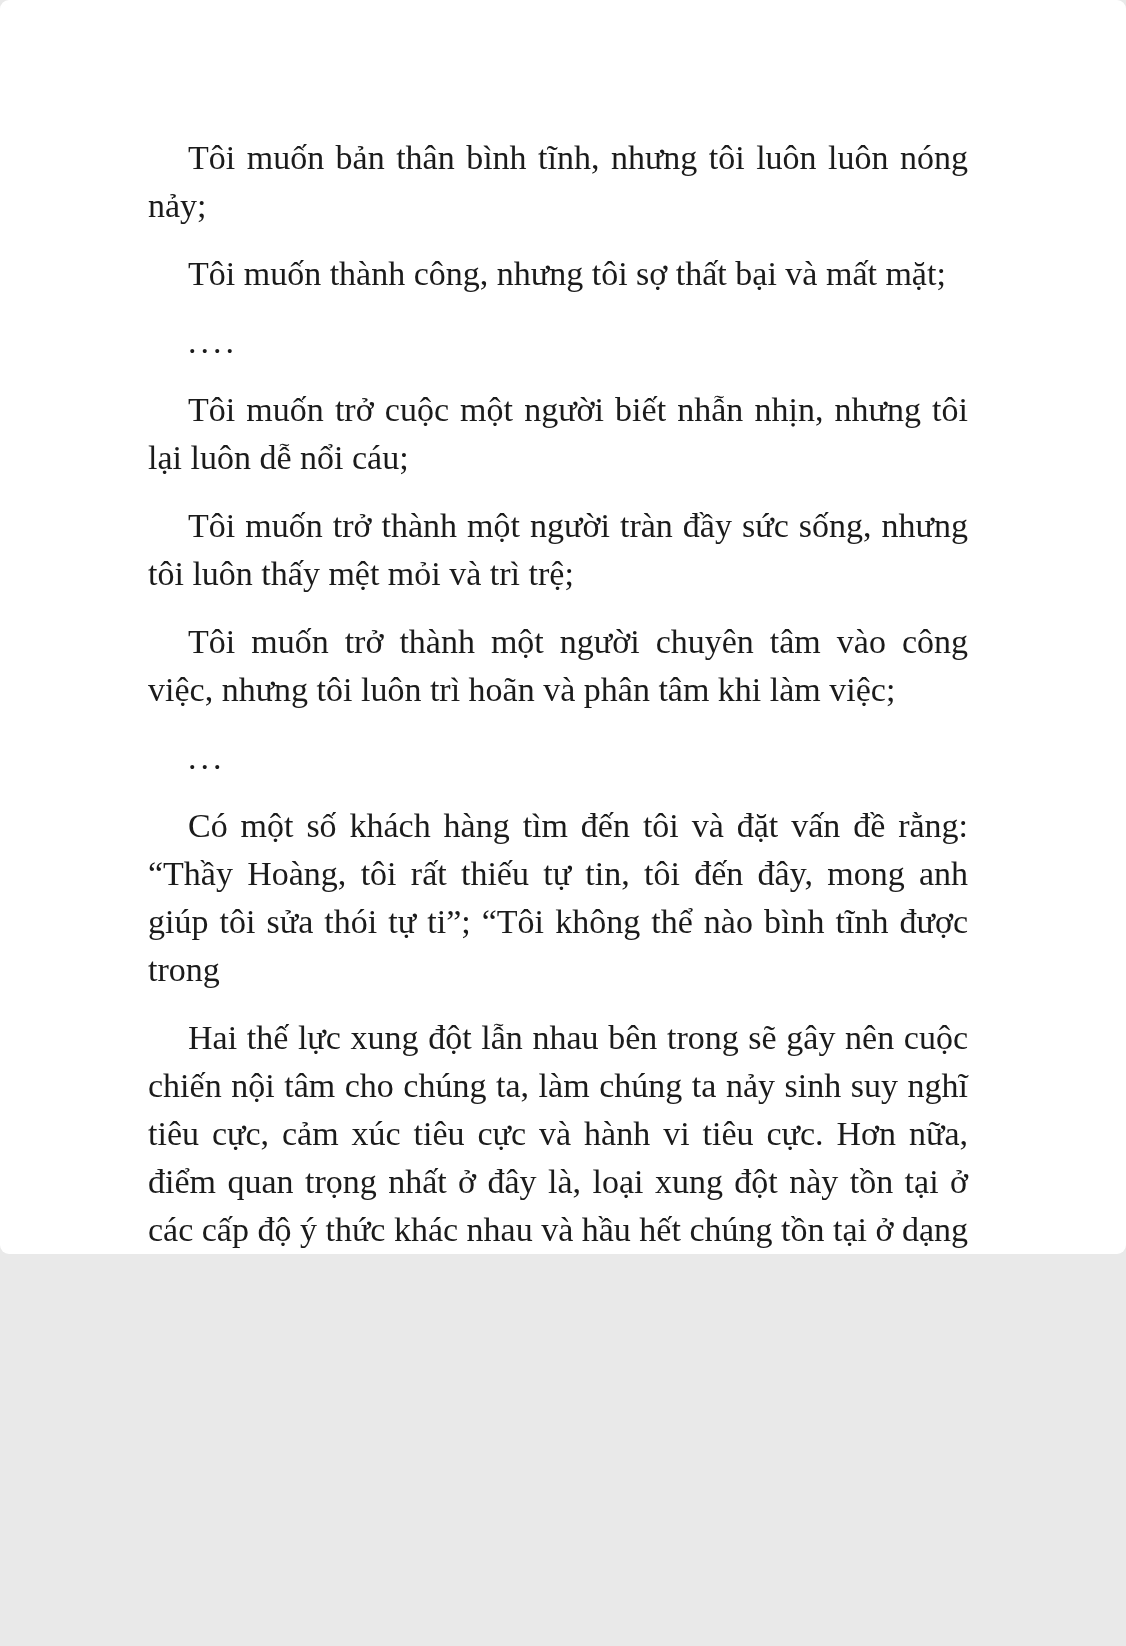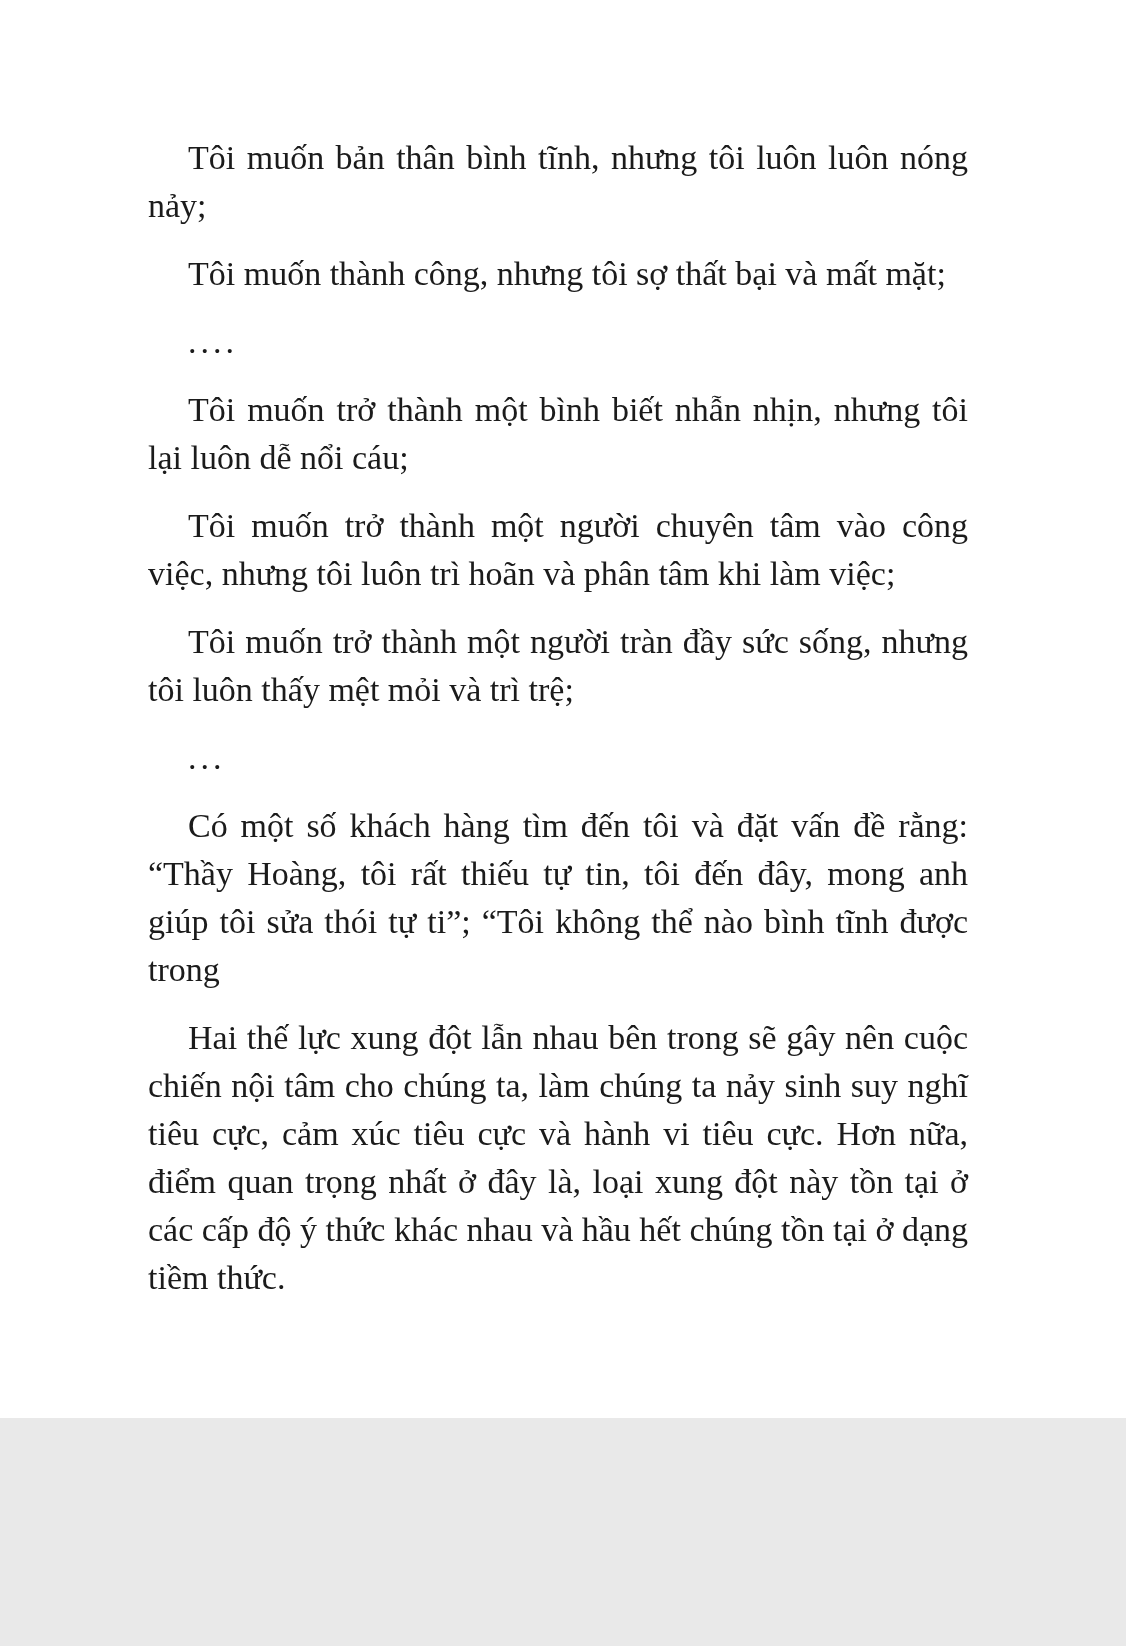--- a/index.html
+++ b/index.html
@@ -3,25 +3,26 @@
 <meta charset="utf-8">
 <style>
   html, body {
     margin: 0;
     padding: 0;
     background: #e9e9e9;
   }
   .page {
     position: relative;
     width: 1126px;
-    height: 1418px;
+    height: 1254px;
     margin: 0 auto;
     background: #ffffff;
     overflow: hidden;
     font-family: "Liberation Serif", "DejaVu Serif", serif;
+    border-radius: 9px;
   }
   .content {
     position: absolute;
     left: 148px;
     top: 134px;
     width: 820px;
     font-size: 34px;
     line-height: 48px;
     color: #1b1b1b;
     text-align: justify;
@@ -62,23 +63,23 @@
 </style>
 </head>
 <body>
 
 <div class="page">
 
   <div class="content" id="content">
       <p class="para">Tôi muốn bản thân bình tĩnh, nhưng tôi luôn luôn nóng nảy;</p>
       <p class="para">Tôi muốn thành công, nhưng tôi sợ thất bại và mất mặt;</p>
       <p class="para dots">....</p>
-      <p class="para">Tôi muốn trở thành một bình biết nhẫn nhịn, nhưng tôi lại luôn dễ nổi cáu;</p>
+      <p class="para">Tôi muốn trở cuộc một người biết nhẫn nhịn, nhưng tôi lại luôn dễ nổi cáu;</p>
+      <p class="para">Tôi muốn trở thành một người tràn đầy sức sống, nhưng tôi luôn thấy mệt mỏi và trì trệ;</p>
       <p class="para">Tôi muốn trở thành một người chuyên tâm vào công việc, nhưng tôi luôn trì hoãn và phân tâm khi làm việc;</p>
-      <p class="para">Tôi muốn trở thành một người tràn đầy sức sống, nhưng tôi luôn thấy mệt mỏi và trì trệ;</p>
       <p class="para dots">...</p>
       <p class="para">Có một số khách hàng tìm đến tôi và đặt vấn đề rằng: “Thầy Hoàng, tôi rất thiếu tự tin, tôi đến đây, mong anh giúp tôi sửa thói tự ti”; “Tôi không thể nào bình tĩnh được trong</p>
       <p class="para">Hai thế lực xung đột lẫn nhau bên trong sẽ gây nên cuộc chiến nội tâm cho chúng ta, làm chúng ta nảy sinh suy nghĩ tiêu cực, cảm xúc tiêu cực và hành vi tiêu cực. Hơn nữa, điểm quan trọng nhất ở đây là, loại xung đột này tồn tại ở các cấp độ ý thức khác nhau và hầu hết chúng tồn tại ở dạng tiềm thức.</p>
     </div>
 
   <div class="footer">
     <span class="author">HOÀNG SĨ MINH</span>
     <span class="diamond"></span>
     <span class="page-num">7</span>
   </div>

